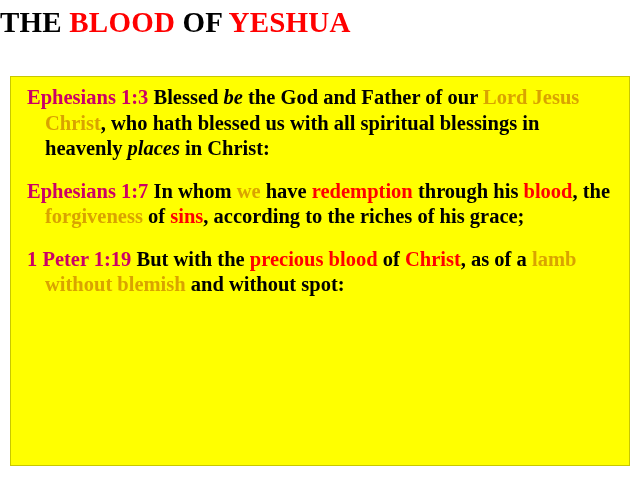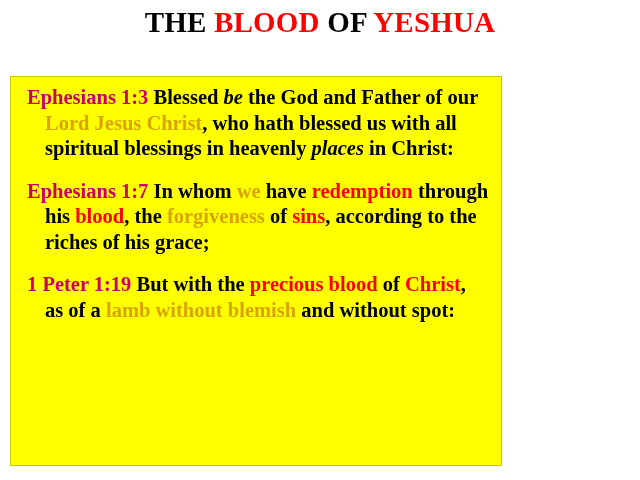--- a/index.html
+++ b/index.html
@@ -14,40 +14,39 @@
     overflow: hidden;
   }
   .slide {
     position: relative;
     width: 640px;
     height: 480px;
     box-sizing: border-box;
   }
   .title-block {
     width: 640px;
-    text-align: center;
     padding-top: 6px;
     font-family: "Liberation Serif", serif;
     font-weight: bold;
     font-size: 29px;
     line-height: 32px;
     letter-spacing: 0.2px;
   }
   .title-line {
     white-space: nowrap;
   }
   .t-black { color: #000000; }
   .t-red   { color: #ff0000; }
   .t-blue  { color: #3333cc; }
 
   .body-box {
     position: absolute;
     left: 10px;
     top: 76px;
-    width: 492px;
+    width: 620px;
     height: 390px;
     background: #ffff00;
     border: 1px solid #c8c800;
     box-sizing: border-box;
     padding: 8px 12px 12px 10px;
   }
   .verse {
     font-size: 20.5px;
     line-height: 25.5px;
     color: #000000;

